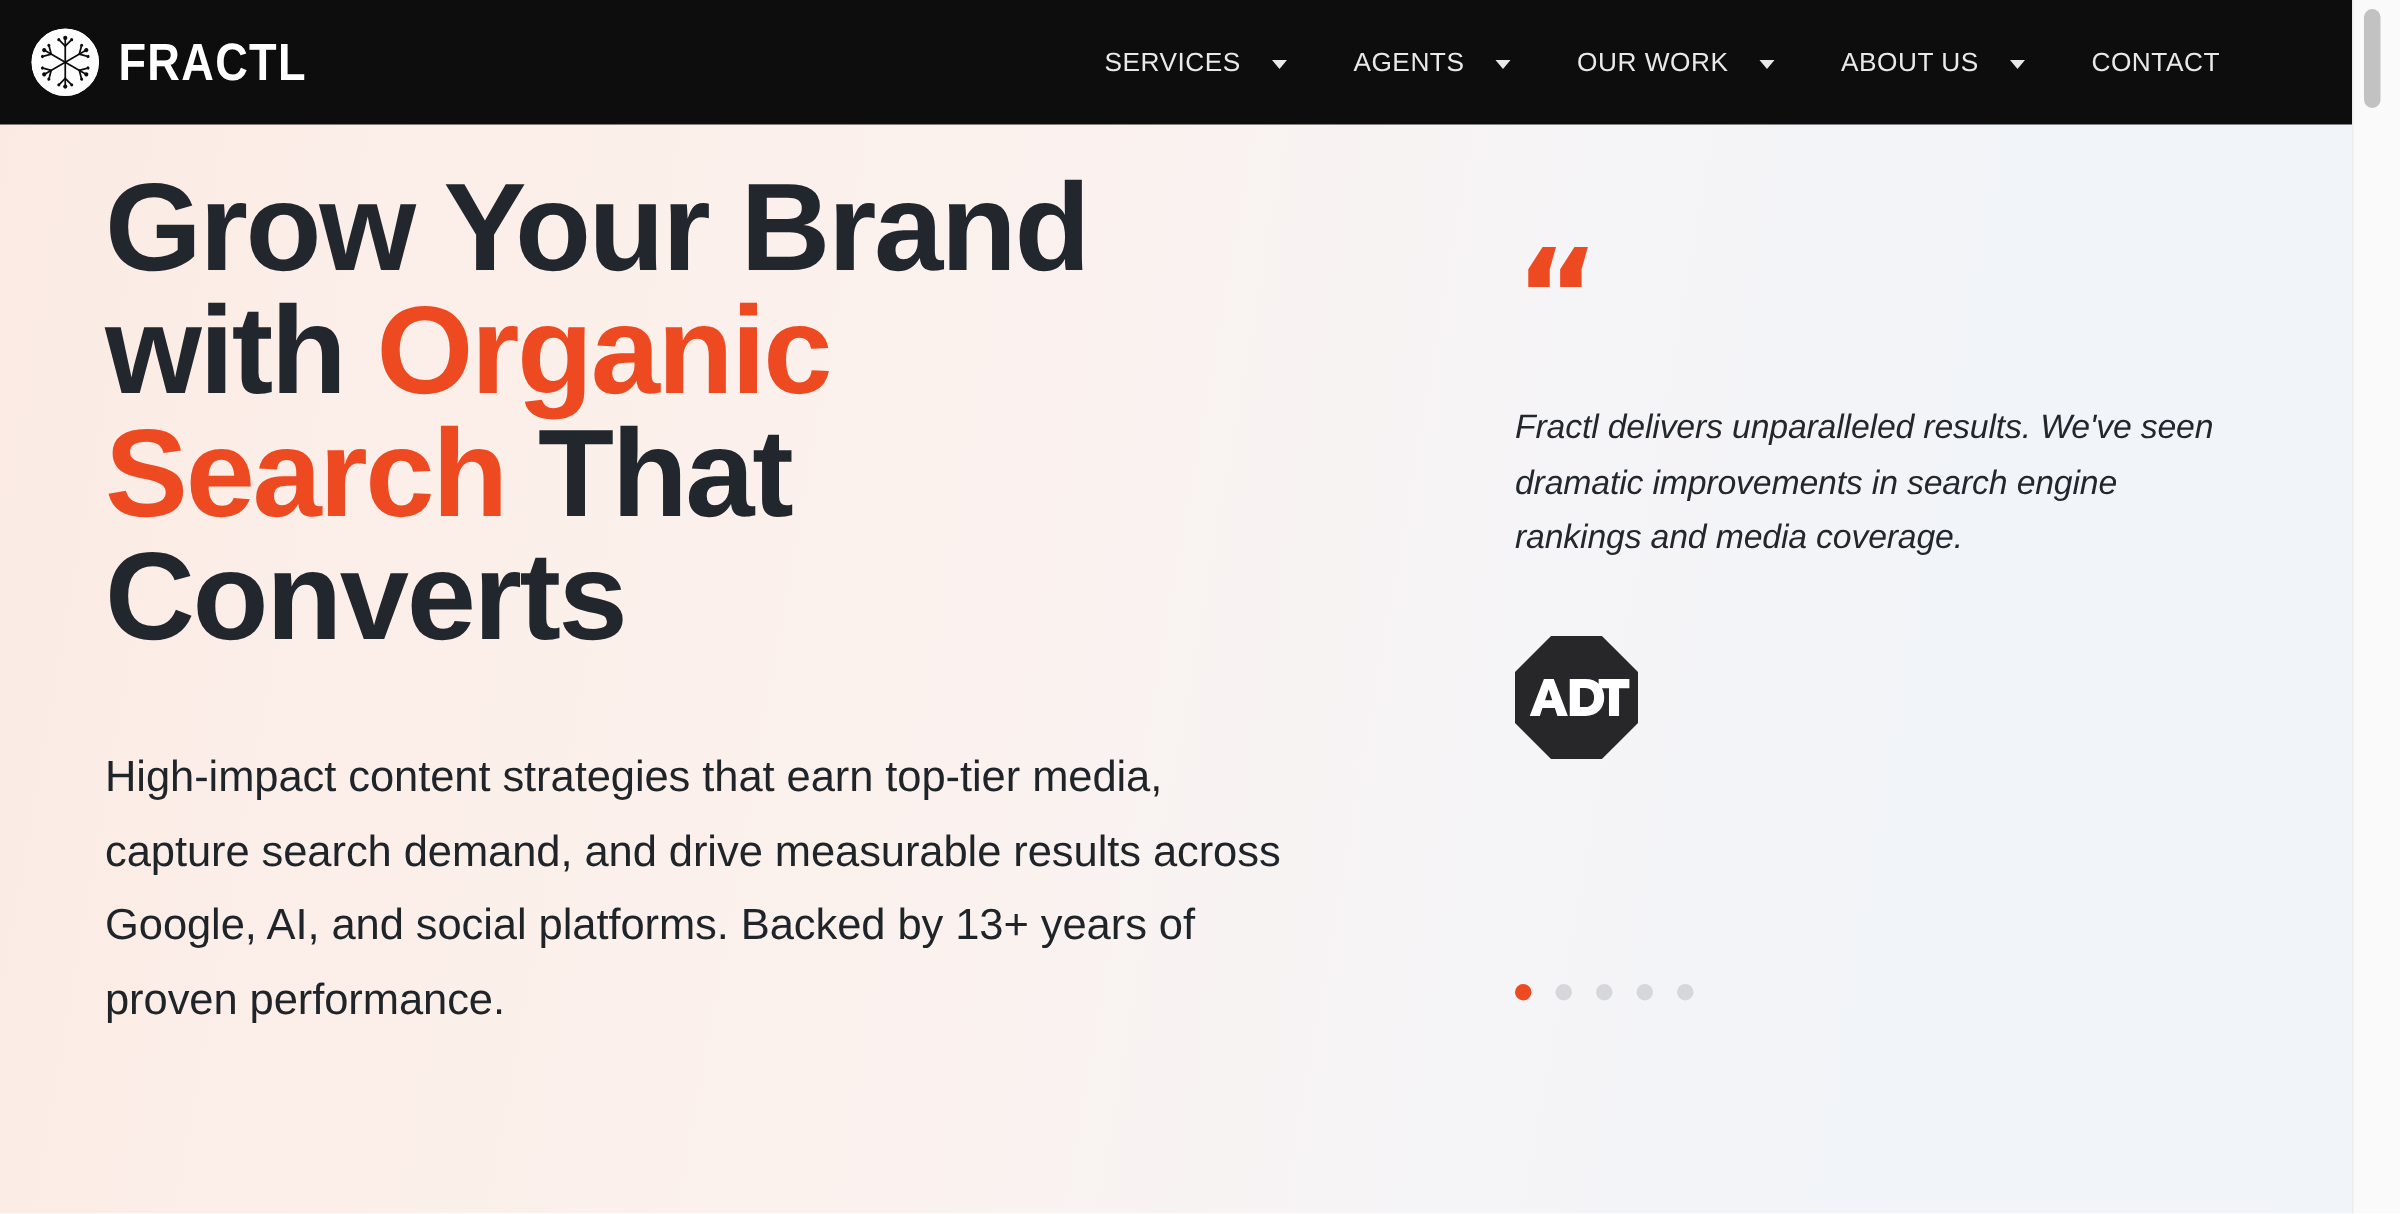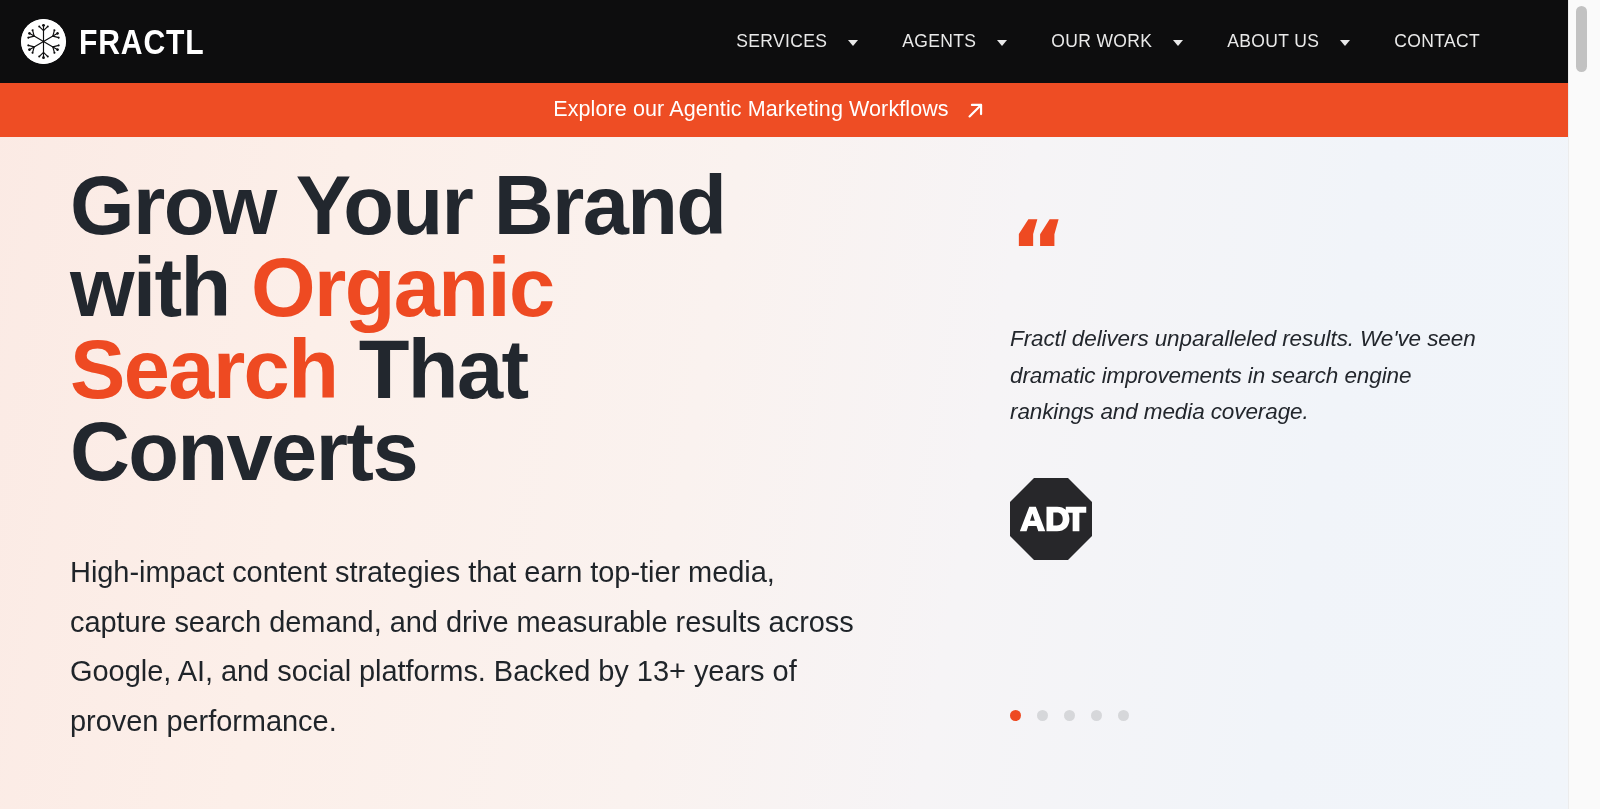--- a/index.html
+++ b/index.html
@@ -342,31 +342,20 @@
             <span>ABOUT US</span>
             <i class="caret"></i>
           </li>
           <li class="nav-item">
             <span>CONTACT</span>
           </li>
         </ul>
       </nav>
     </header>
 
-    <div class="banner">
-      <div class="banner-inner">
-        <span class="banner-text">Explore our Agentic Marketing Workflows</span>
-        <svg class="banner-arrow" viewBox="0 0 24 24" aria-hidden="true">
-          <g stroke="currentColor" stroke-width="2.8" stroke-linecap="round" stroke-linejoin="round" fill="none">
-            <line x1="4.5" y1="19.5" x2="19" y2="5"></line>
-            <polyline points="7.5,5 19,5 19,16.5"></polyline>
-          </g>
-        </svg>
-      </div>
-    </div>
 
     <main class="hero">
 
       <div class="hero-left">
         <h1 class="headline">
           <span>Grow Your Brand with </span><span class="hl-accent">Organic Search</span><span> That Converts</span>
         </h1>
 
         <p class="hero-sub">High-impact content strategies that earn top-tier media, capture search demand, and drive measurable results across Google, AI, and social platforms. Backed by 13+ years of proven performance.</p>
       </div>

